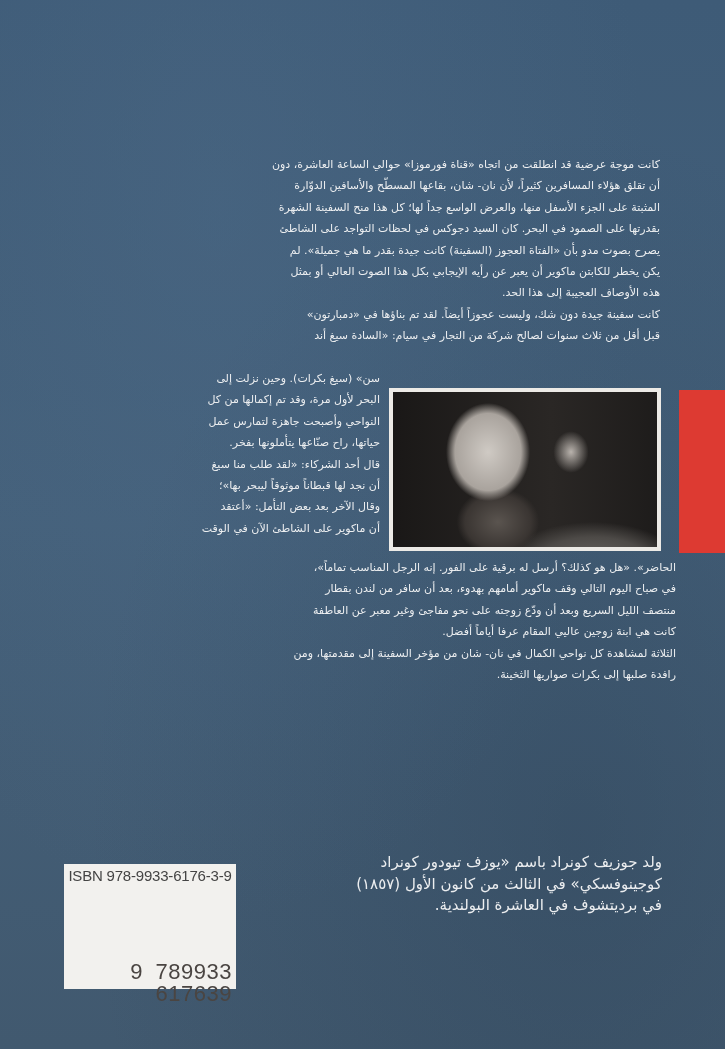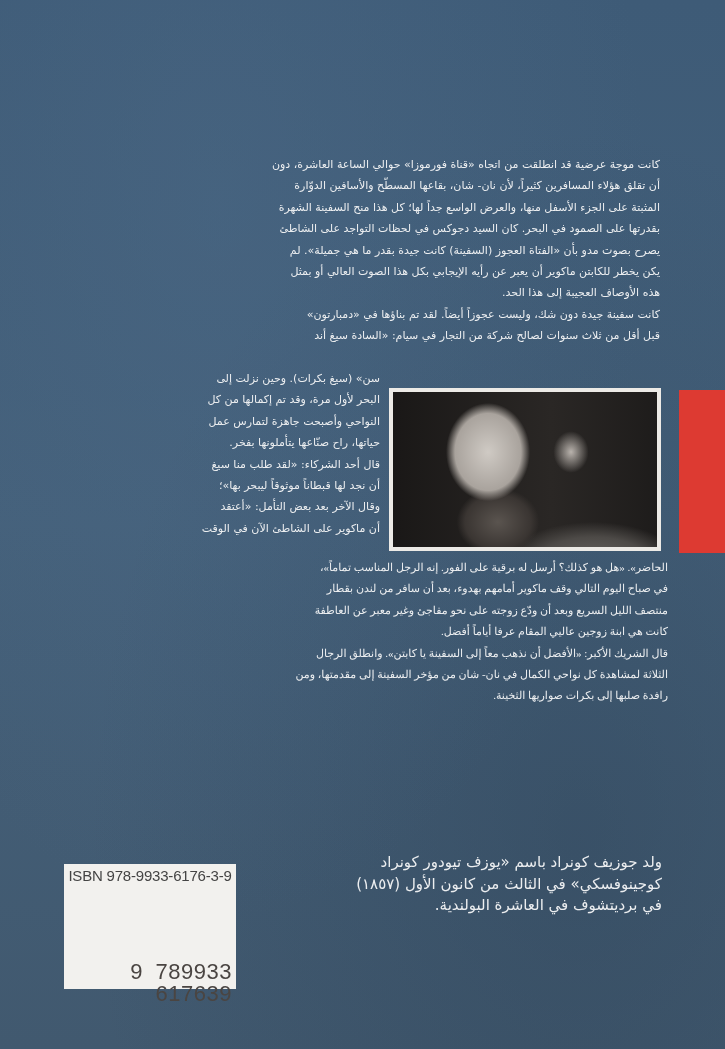--- a/index.html
+++ b/index.html
@@ -13,21 +13,21 @@
       font-family: "DejaVu Sans", sans-serif;
       color: #eef0f2;
     }
     .text-block {
       position: absolute; direction: rtl; text-align: justify;
       font-size: 11px; line-height: 21.4px; color: #eceef0;
       letter-spacing: 0;
     }
     #blurb-top { left: 100px; top: 154px; width: 560px; }
     #blurb-wrap { left: 100px; top: 368px; width: 280px; }
-    #blurb-bottom { left: 108px; top: 557px; width: 560px; font-family: Liberation Serif, serif; }
+    #blurb-bottom { left: 116px; top: 557px; width: 560px; }
     .line { display: block; white-space: nowrap; overflow: hidden; }
     .photo {
       position: absolute; left: 389px; top: 388px; width: 272px; height: 163px;
       border: 4px solid #eceae6; box-sizing: border-box;
       background:
         radial-gradient(ellipse 60px 70px at 95px 60px, #cfcac4 0%, #a9a39d 55%, transparent 70%),
         radial-gradient(ellipse 55px 45px at 105px 130px, #5a544f 0%, #3a3532 60%, transparent 75%),
         radial-gradient(ellipse 22px 26px at 178px 60px, #b9b3ad 0%, transparent 80%),
         radial-gradient(ellipse 120px 60px at 200px 175px, #6e6a66 0%, #4d4a47 50%, transparent 75%),
         linear-gradient(90deg, #1a1817 0%, #2a2725 60%, #1e1c1b 100%);
@@ -79,21 +79,20 @@
 </div>
 
 <div class="photo" title="portrait of Joseph Conrad"></div>
 <div class="red-strip"></div>
 
 <div class="text-block" id="blurb-bottom">
   <span class="line">الحاضر». «هل هو كذلك؟ أرسل له برقية على الفور. إنه الرجل المناسب تماماً»،</span>
   <span class="line">في صباح اليوم التالي وقف ماكوير أمامهم بهدوء، بعد أن سافر من لندن بقطار</span>
   <span class="line">منتصف الليل السريع وبعد أن ودّع زوجته على نحو مفاجئ وغير معبر عن العاطفة</span>
   <span class="line">كانت هي ابنة زوجين عاليي المقام عرفا أياماً أفضل.</span>
-  <span class="line">قال الشريك الأكبر: «الأفضل أن نذهب معاً إلى السفينة يا كابتن». وانطلق الرجال</span>
   <span class="line">الثلاثة لمشاهدة كل نواحي الكمال في نان- شان من مؤخر السفينة إلى مقدمتها، ومن</span>
   <span class="line">رافدة صلبها إلى بكرات صواريها الثخينة.</span>
 </div>
 
 <div class="text-block" id="bio">
   <span class="line">ولد جوزيف كونراد باسم «يوزف تيودور كونراد</span>
   <span class="line">كوجينوفسكي» في الثالث من كانون الأول (١٨٥٧)</span>
   <span class="line">في برديتشوف في العاشرة البولندية.</span>
 </div>
 

